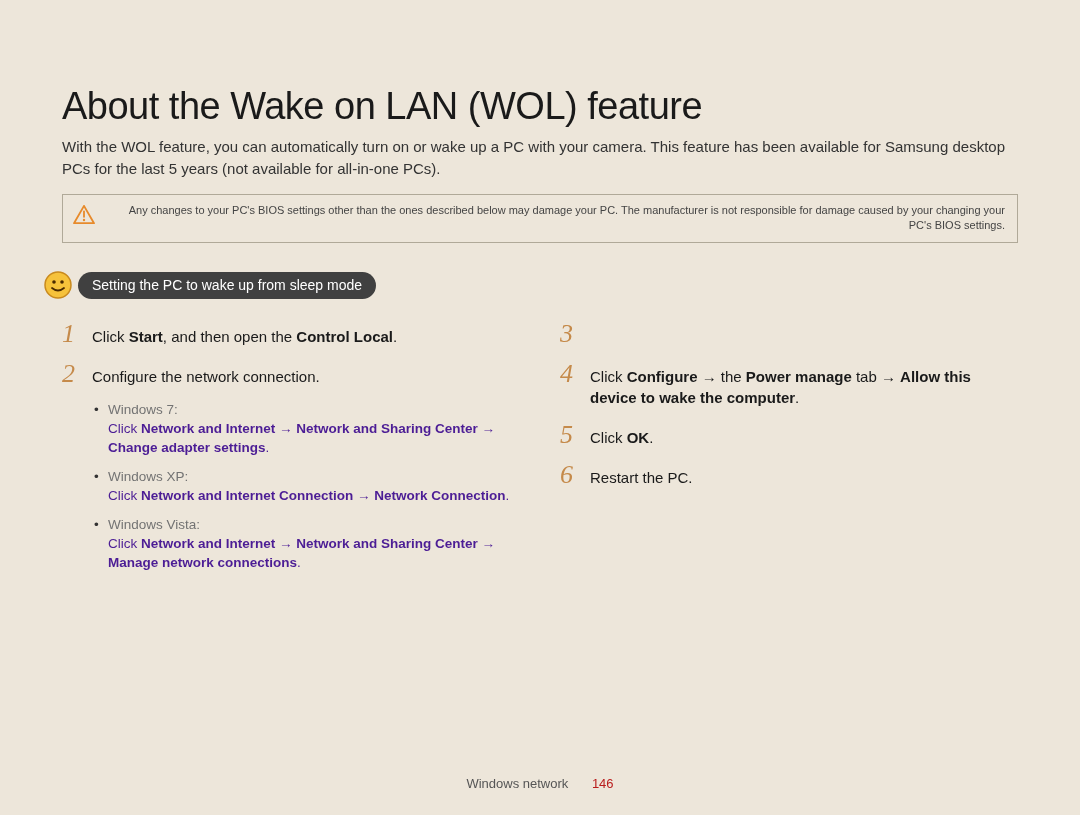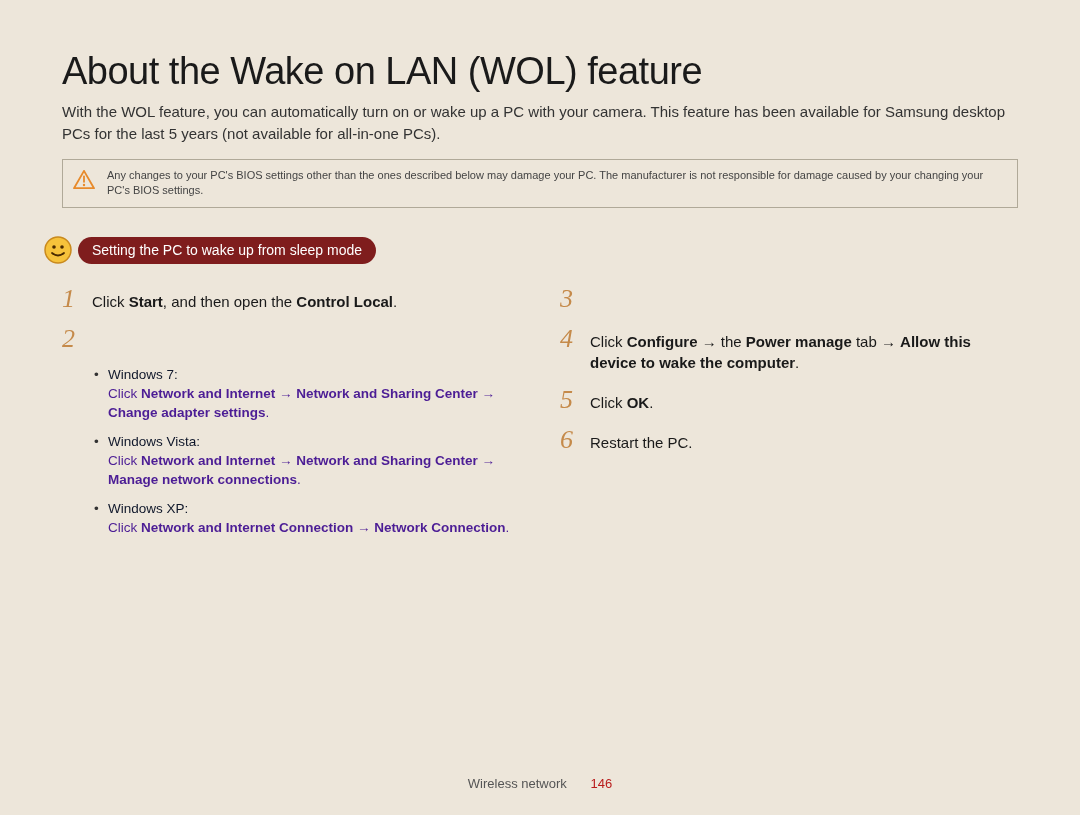--- a/index.html
+++ b/index.html
@@ -13,33 +13,35 @@
   .page {
     padding: 50px 62px 0 62px;
   }
   .title {
     font-size: 38px;
     font-weight: 400;
     font-family: "Arial Narrow", Arial, sans-serif;
     font-stretch: condensed;
     letter-spacing: -0.5px;
     margin-bottom: 8px;
+    margin-top: 35px;
   }
   .intro {
     font-size: 15px;
     line-height: 1.45;
     color: #333;
     margin-bottom: 14px;
   }
   .warning-box {
     border: 1px solid #b0a998;
     padding: 8px 12px 8px 44px;
     position: relative;
     margin-bottom: 28px;
     background: transparent;
+    text-align: right;
   }
   .warning-icon {
     position: absolute;
     left: 10px;
     top: 10px;
     width: 22px;
     height: 20px;
   }
   .warning-icon svg { display: block; }
   .warning-text {
@@ -52,21 +54,21 @@
     align-items: center;
     gap: 6px;
     margin: 0 0 22px -18px;
   }
   .smiley-icon {
     width: 28px;
     height: 28px;
     flex: 0 0 auto;
   }
   .section-pill {
-    background: #7f1d1d;
+    background: #404040;
     color: #fff;
     font-size: 14px;
     padding: 5px 14px 6px 14px;
     border-radius: 14px;
     font-weight: 400;
   }
   .columns {
     display: flex;
     gap: 40px;
   }
@@ -103,21 +105,21 @@
     line-height: 1.4;
   }
   .sub-item::before {
     content: "•";
     position: absolute;
     left: 0;
     top: 0;
     color: #333;
   }
   .os-label {
-    color: #0f172a;
+    color: #737373;
   }
   .sub-detail {
     display: block;
     color: #4c1d95;
   }
   .sub-detail strong { font-weight: 700; }
   .footer {
     position: absolute;
     bottom: 24px;
     left: 0;
@@ -163,34 +165,35 @@
   </div>
 
   <div class="columns">
     <div class="col">
       <div class="step">
         <span class="step-num">1</span>
         <span class="step-body">Click <strong>Start</strong>, and then open the <strong>Control Local</strong>.</span>
       </div>
       <div class="step">
         <span class="step-num">2</span>
+        <span class="step-body">Configure the network connection.</span>
       </div>
       <div class="sublist">
         <div class="sub-item">
           <span class="os-label">Windows 7:</span>
           <span class="sub-detail">Click <strong>Network and Internet</strong> → <strong>Network and Sharing Center</strong> → <strong>Change adapter settings</strong>.</span>
         </div>
         <div class="sub-item">
+          <span class="os-label">Windows XP:</span>
+          <span class="sub-detail">Click <strong>Network and Internet Connection</strong> → <strong>Network Connection</strong>.</span>
+        </div>
+        <div class="sub-item">
           <span class="os-label">Windows Vista:</span>
           <span class="sub-detail">Click <strong>Network and Internet</strong> → <strong>Network and Sharing Center</strong> → <strong>Manage network connections</strong>.</span>
         </div>
-        <div class="sub-item">
-          <span class="os-label">Windows XP:</span>
-          <span class="sub-detail">Click <strong>Network and Internet Connection</strong> → <strong>Network Connection</strong>.</span>
-        </div>
       </div>
     </div>
 
     <div class="col">
       <div class="step">
         <span class="step-num">3</span>
       </div>
       <div class="step">
         <span class="step-num">4</span>
         <span class="step-body">Click <strong>Configure</strong> → the <strong>Power manage</strong> tab → <strong>Allow this device to wake the computer</strong>.</span>
@@ -201,15 +204,15 @@
       </div>
       <div class="step">
         <span class="step-num">6</span>
         <span class="step-body">Restart the PC.</span>
       </div>
     </div>
   </div>
 </div>
 
 <div class="footer">
-  <span>Wireless network</span>
+  <span>Windows network</span>
   <span class="page-num">146</span>
 </div>
 
 </body></html>

